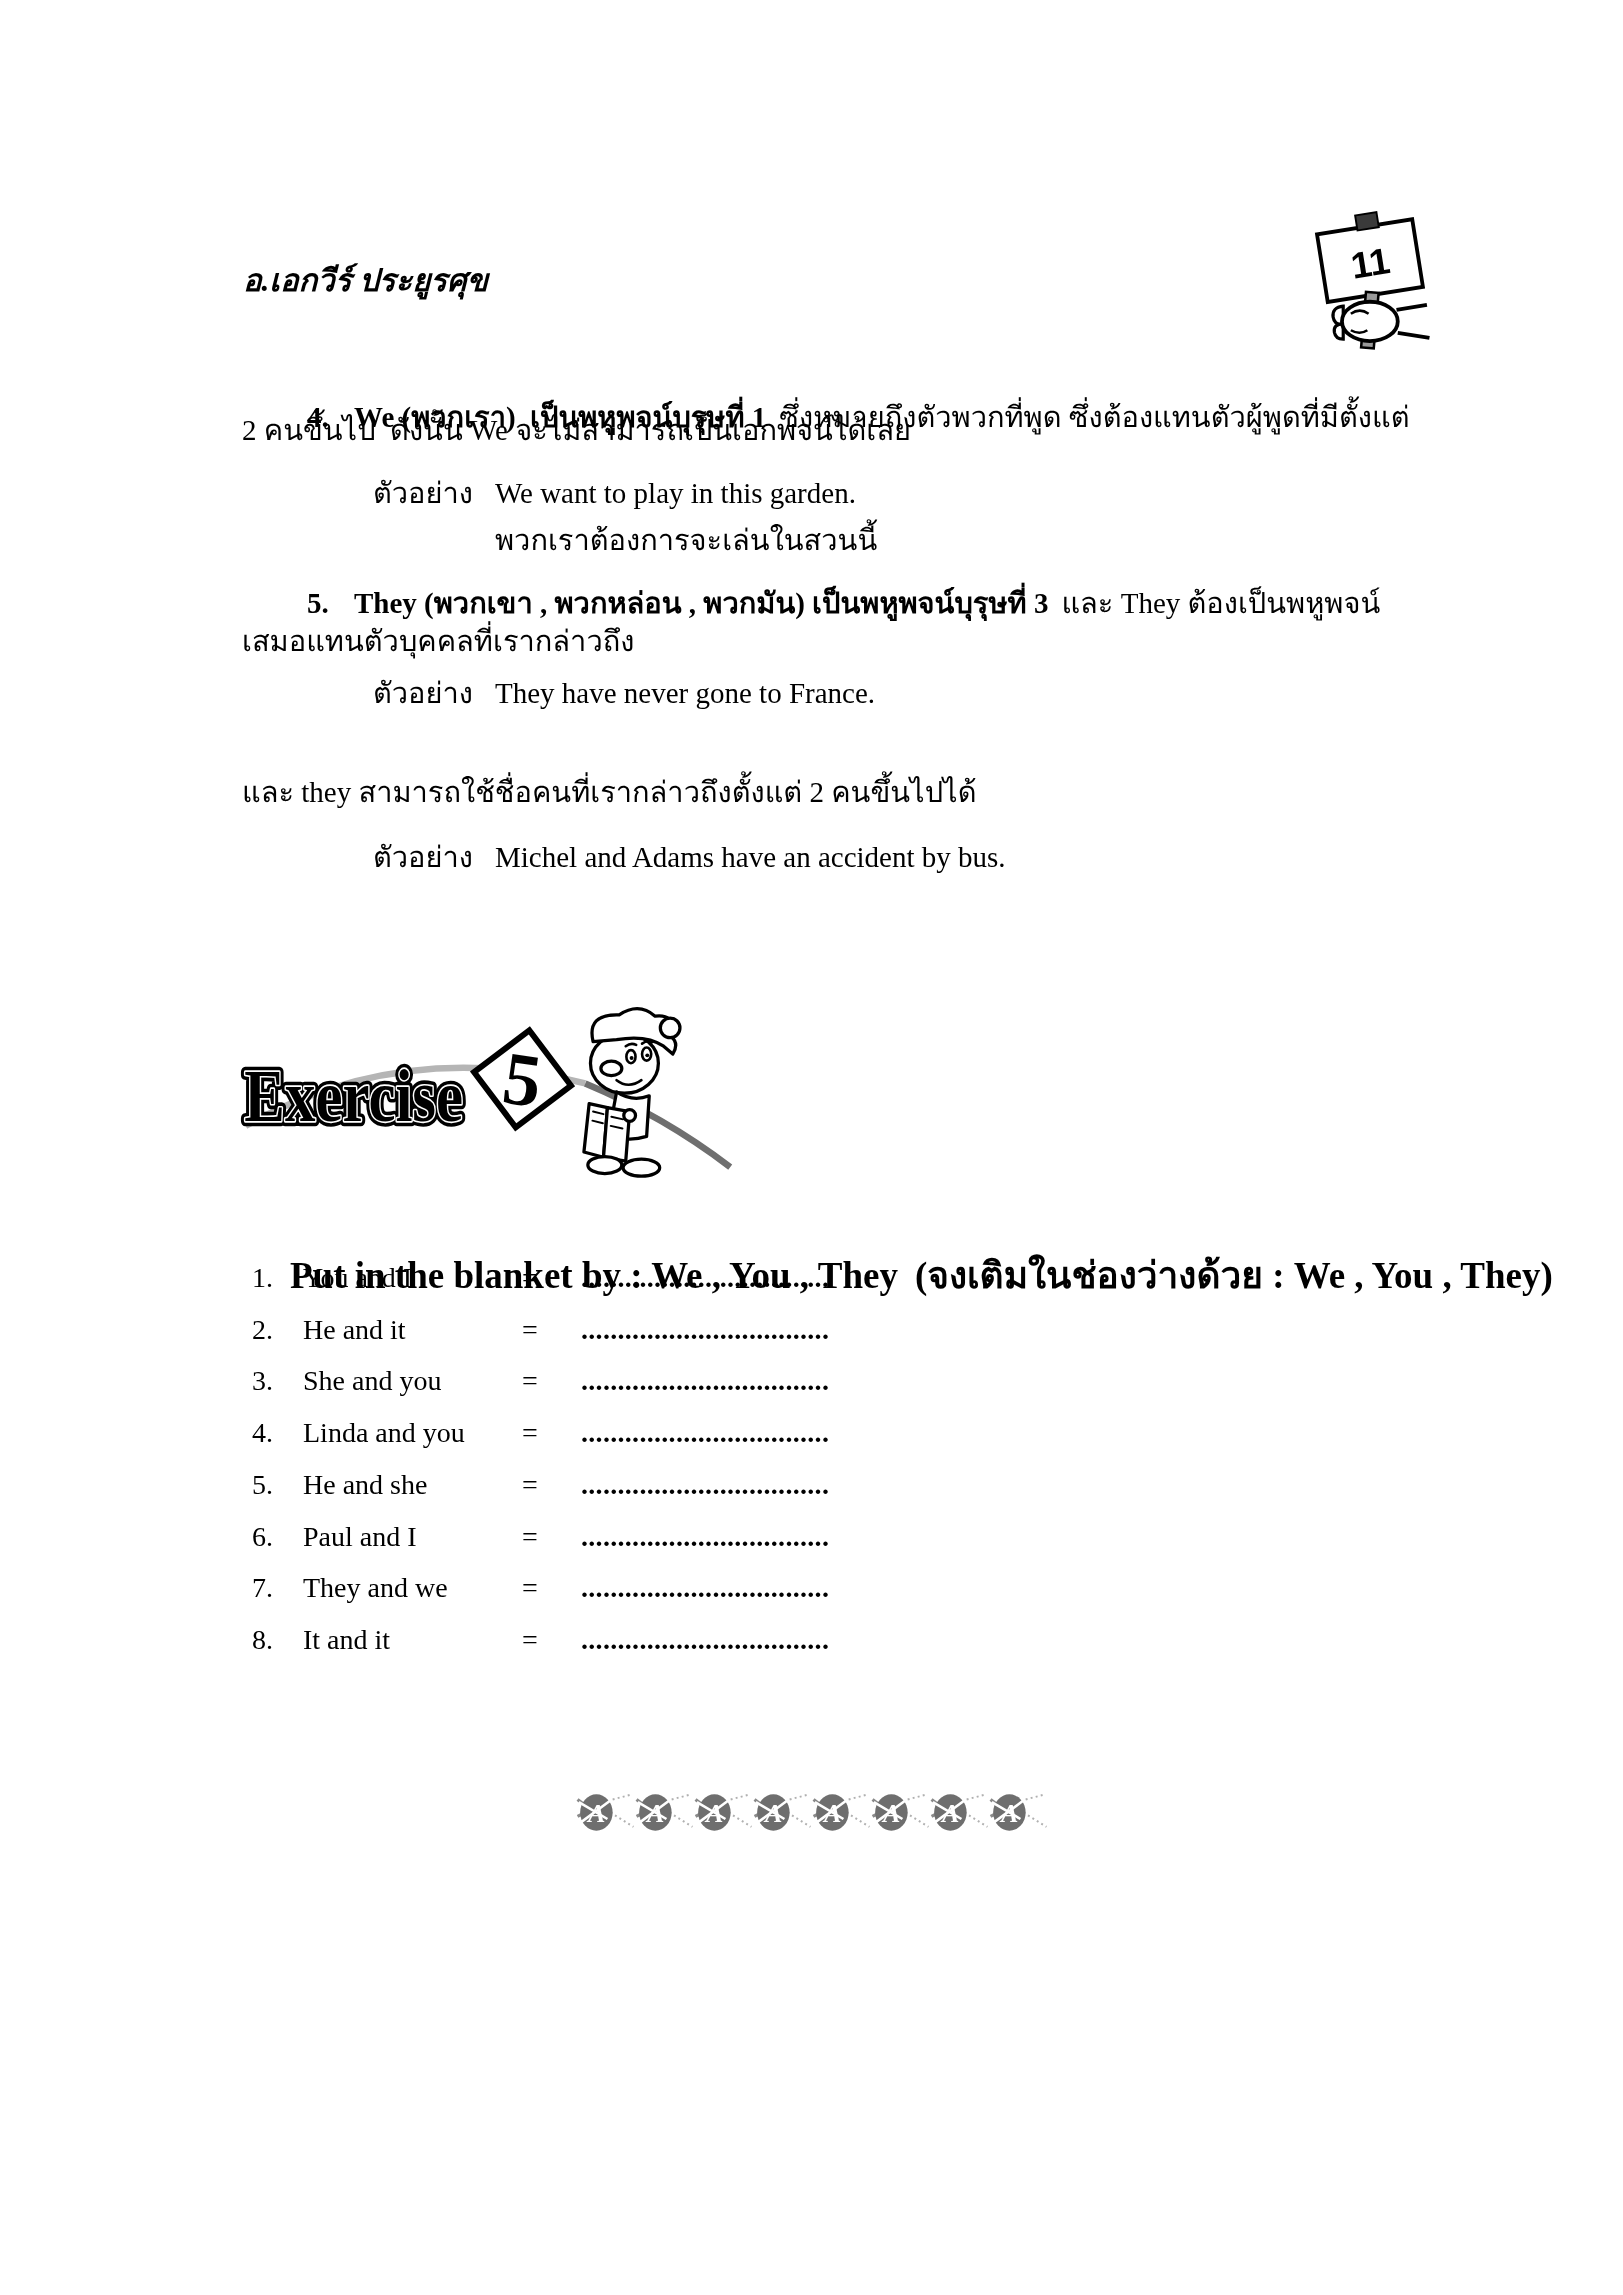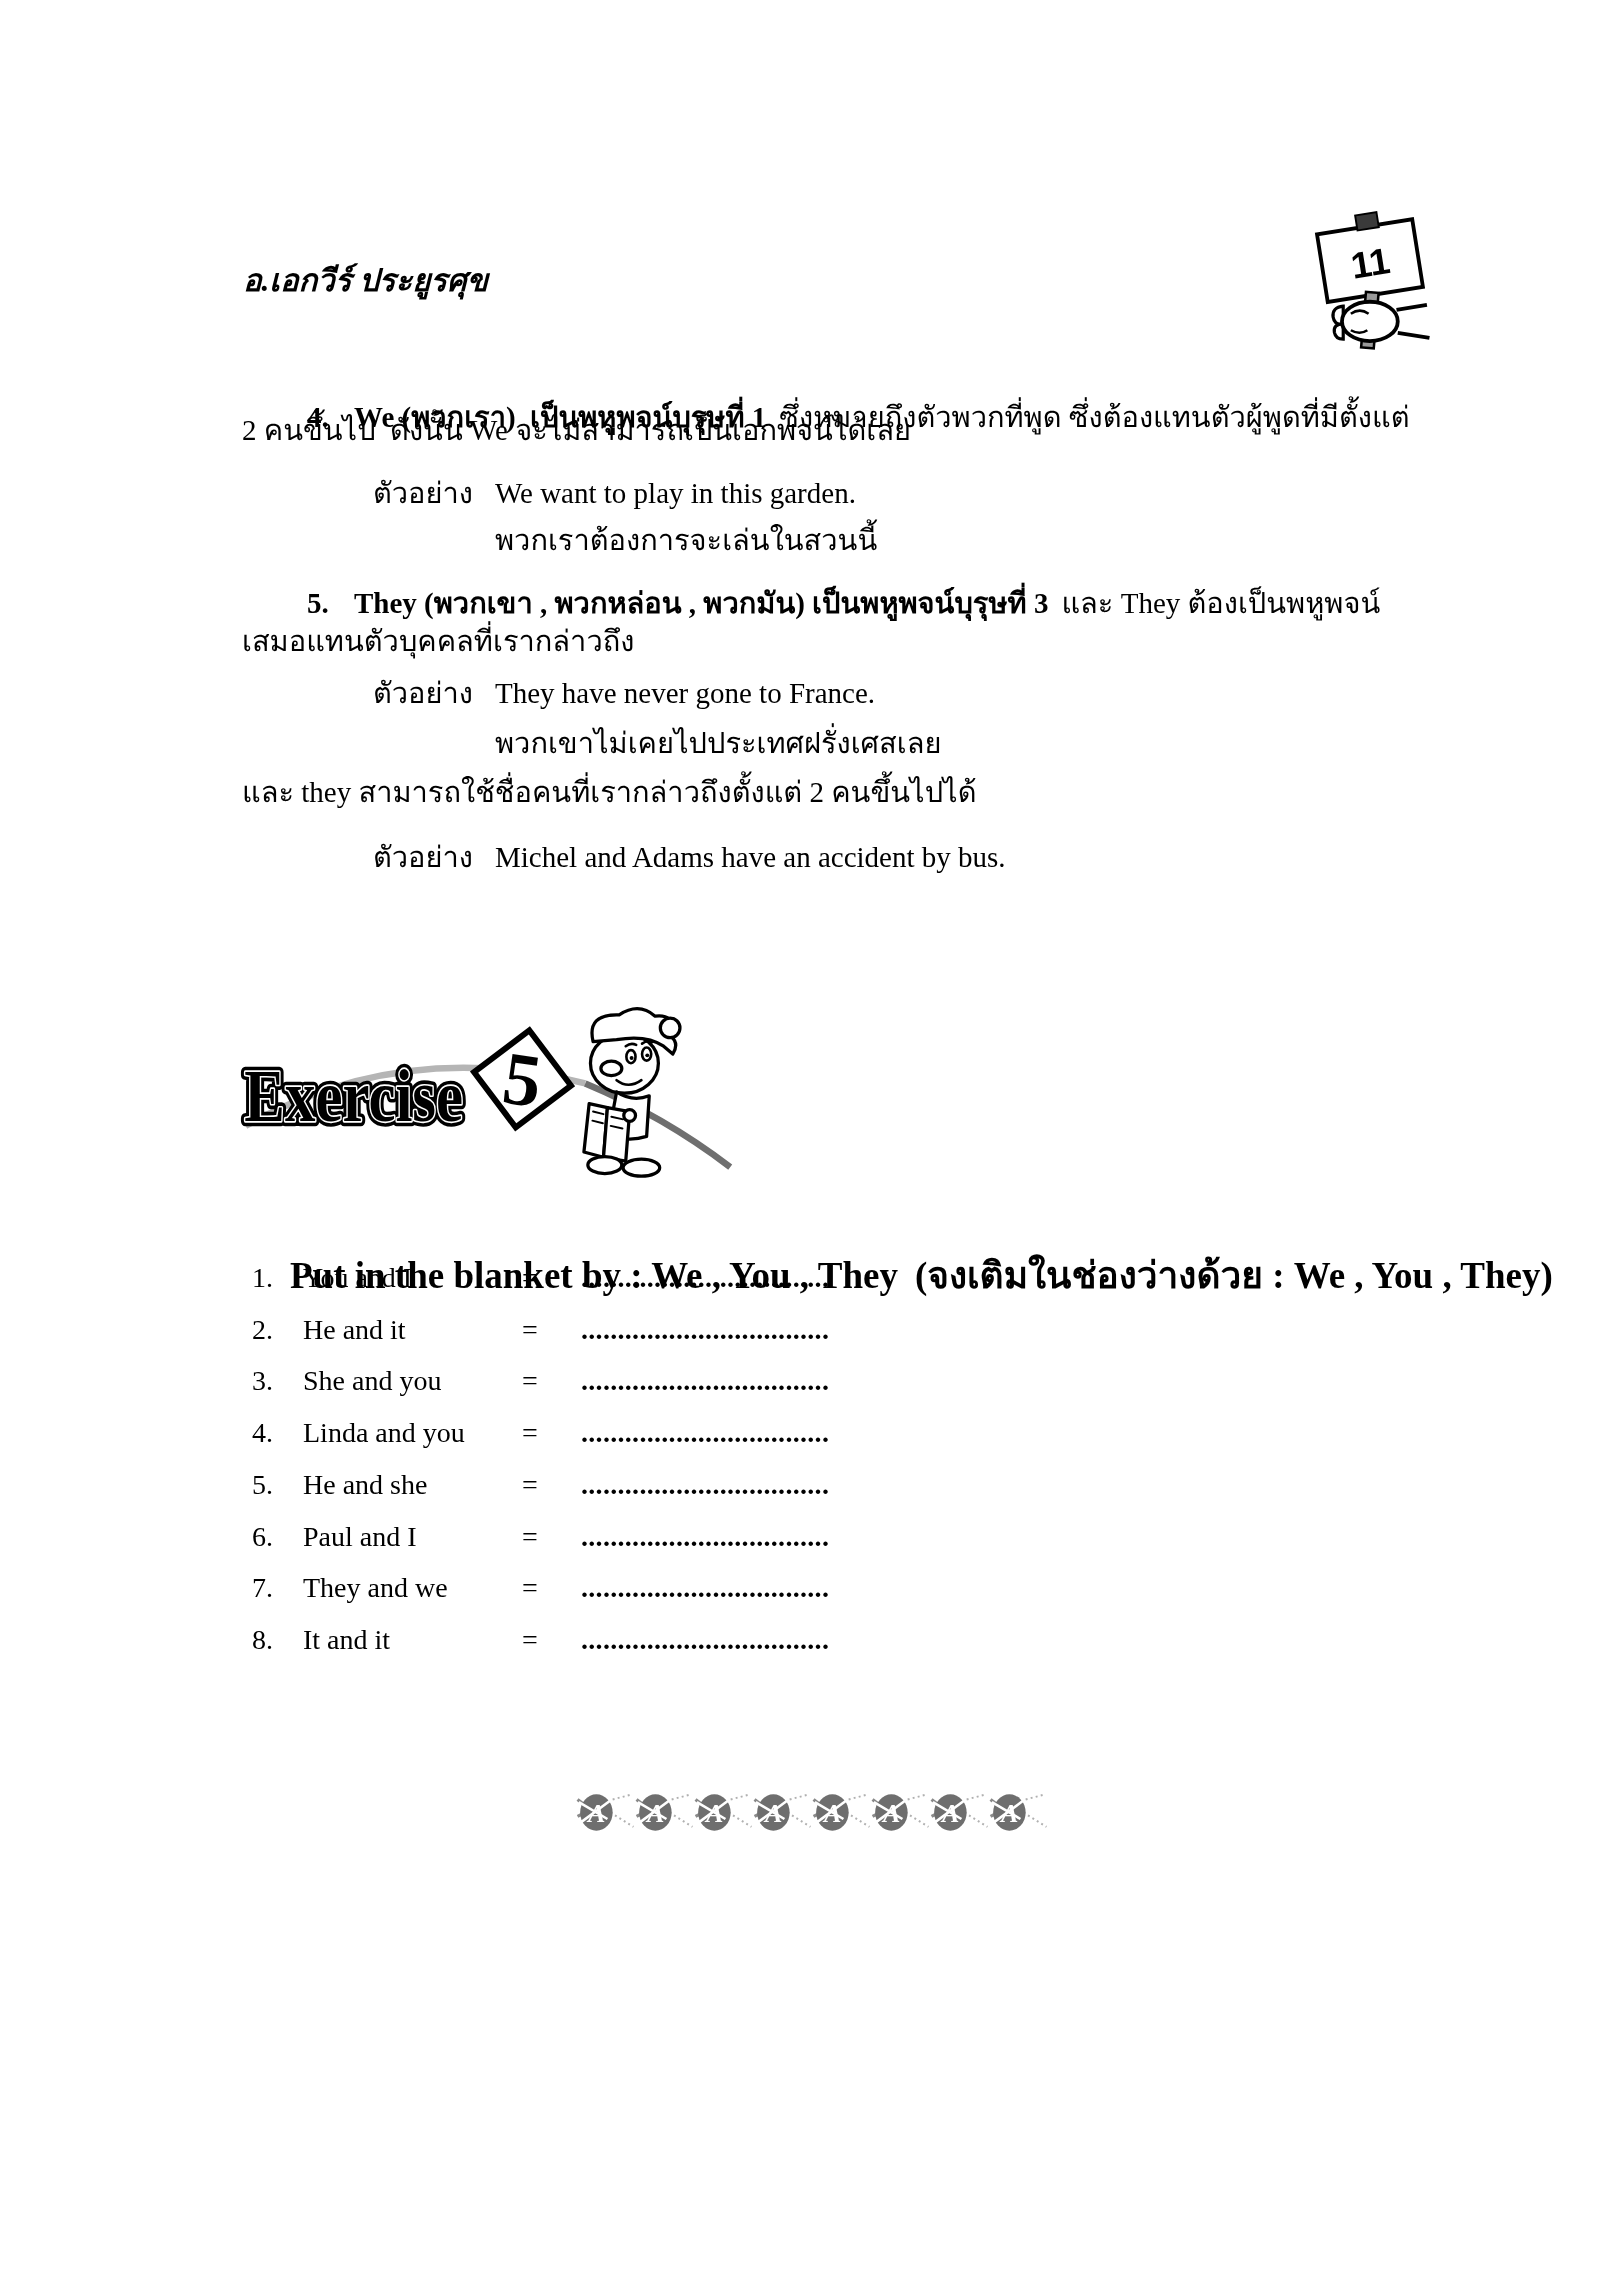--- a/index.html
+++ b/index.html
@@ -88,21 +88,20 @@
   <div class="line" style="left:373px; top:475px;">ตัวอย่าง</div>
   <div class="line" style="left:495px; top:475px;">We want to play in this garden.</div>
   <div class="line" style="left:495px; top:522px;">พวกเราต้องการจะเล่นในสวนนี้</div>
 
   <div class="line" style="left:278px; top:547px;">
     <span class="itemnum">5.</span><span class="b">They (พวกเขา , พวกหล่อน , พวกมัน) เป็นพหูพจน์บุรุษที่ 3</span><span class="leadrest">และ They ต้องเป็นพหูพจน์</span>
   </div>
   <div class="line" style="left:242px; top:623px;">เสมอแทนตัวบุคคลที่เรากล่าวถึง</div>
   <div class="line" style="left:373px; top:675px;">ตัวอย่าง</div>
   <div class="line" style="left:495px; top:675px;">They have never gone to France.</div>
-  <div class="line" style="left:495px; top:725px;">พวกเขาไม่เคยไปประเทศฝรั่งเศสเลย</div>
   <div class="line" style="left:242px; top:774px;">และ they สามารถใช้ชื่อคนที่เรากล่าวถึงตั้งแต่ 2 คนขึ้นไปได้</div>
   <div class="line" style="left:373px; top:839px;">ตัวอย่าง</div>
   <div class="line" style="left:495px; top:839px;">Michel and Adams have an accident by bus.</div>
 
   <svg class="banner-svg" width="504" height="209" viewBox="0 0 770 320">
     <path d="M20,205 Q260,70 540,140" stroke="#b5b5b5" stroke-width="10" fill="none"></path>
     <path d="M540,140 Q660,190 762,268" stroke="#6f6f6f" stroke-width="10" fill="none"></path>
     <text x="18" y="198" font-size="112" font-weight="bold" fill="#000" stroke="#000" stroke-width="16" paint-order="stroke" stroke-linejoin="round" textLength="335" lengthAdjust="spacingAndGlyphs">Exercise</text>
     <text x="18" y="198" font-size="112" font-weight="bold" fill="#000" stroke="#fff" stroke-width="5" paint-order="stroke" stroke-linejoin="round" textLength="335" lengthAdjust="spacingAndGlyphs">Exercise</text>
     <g transform="translate(444,133) rotate(8)">

